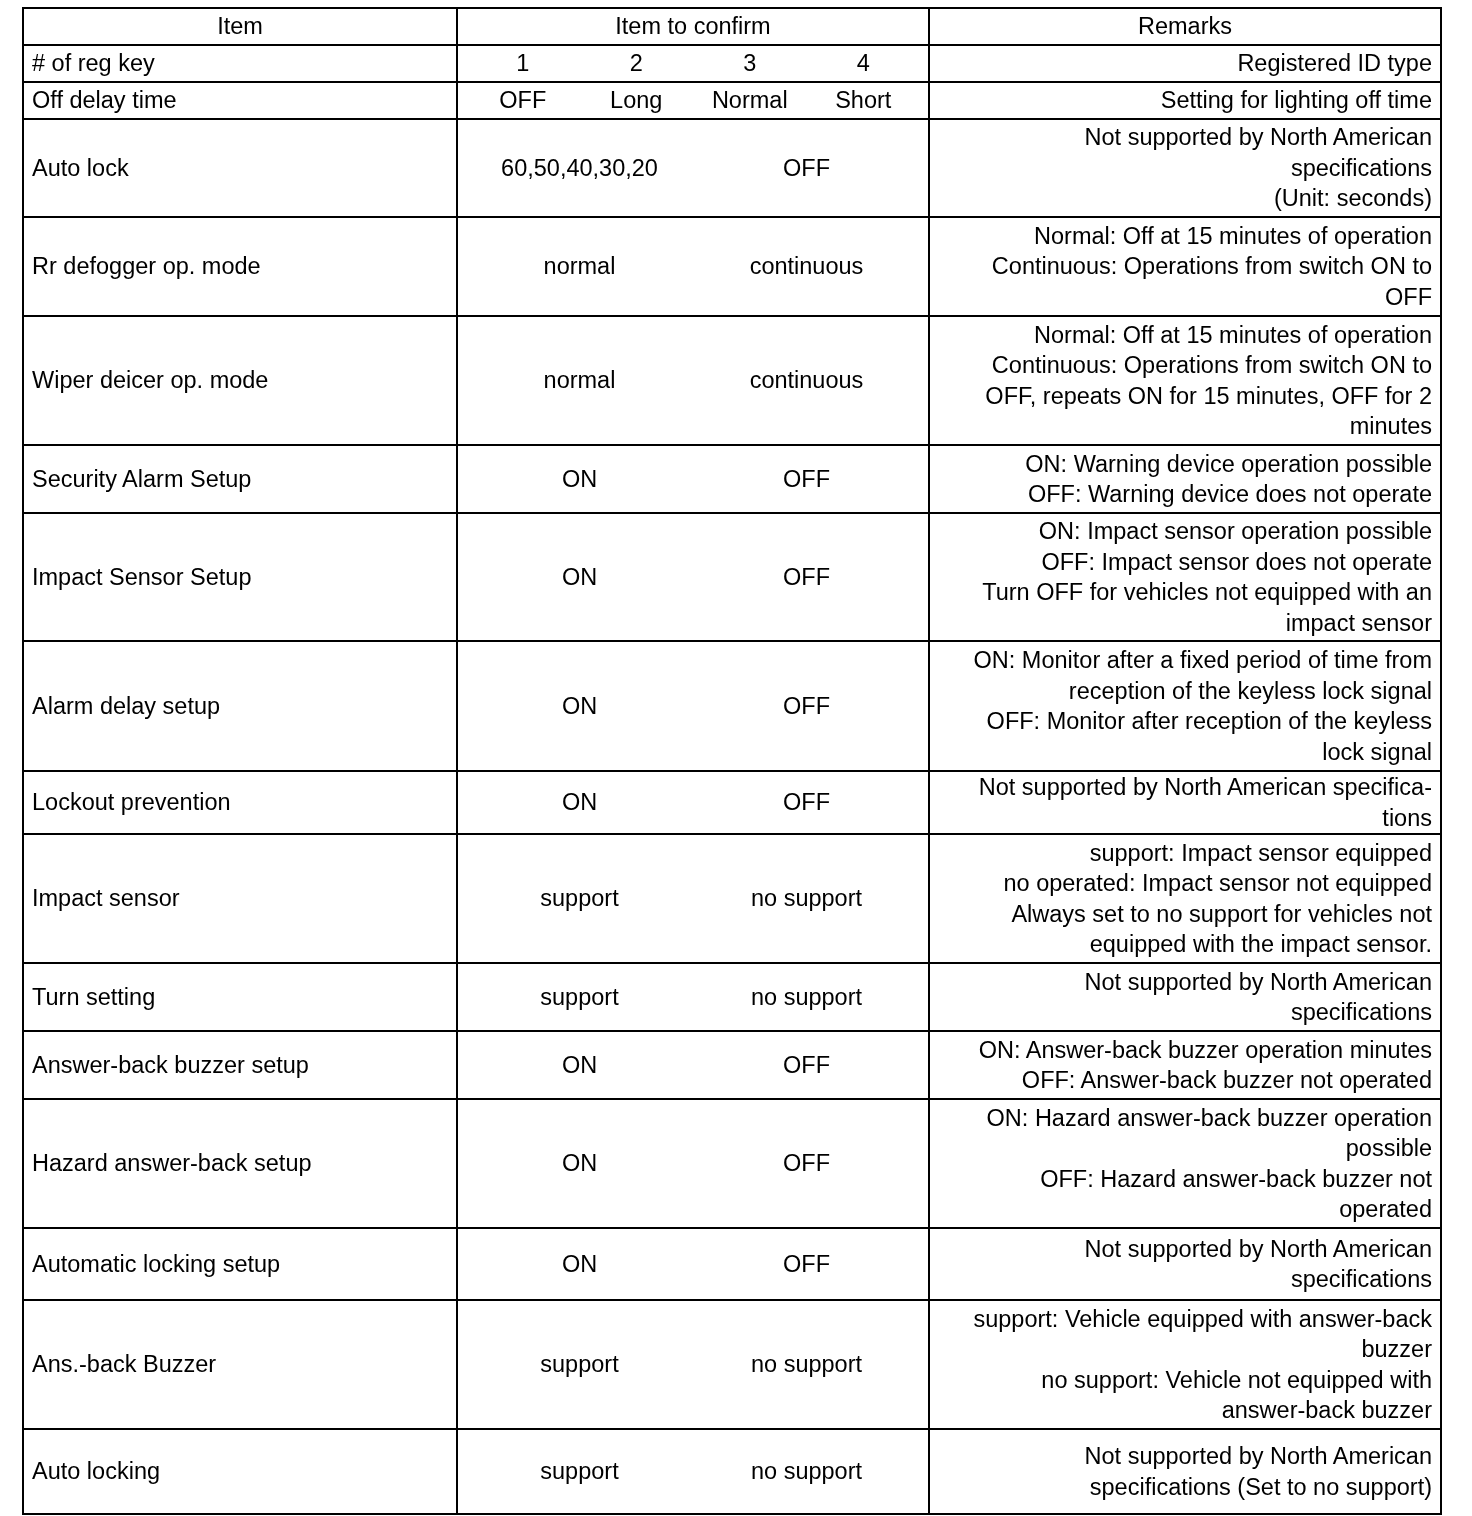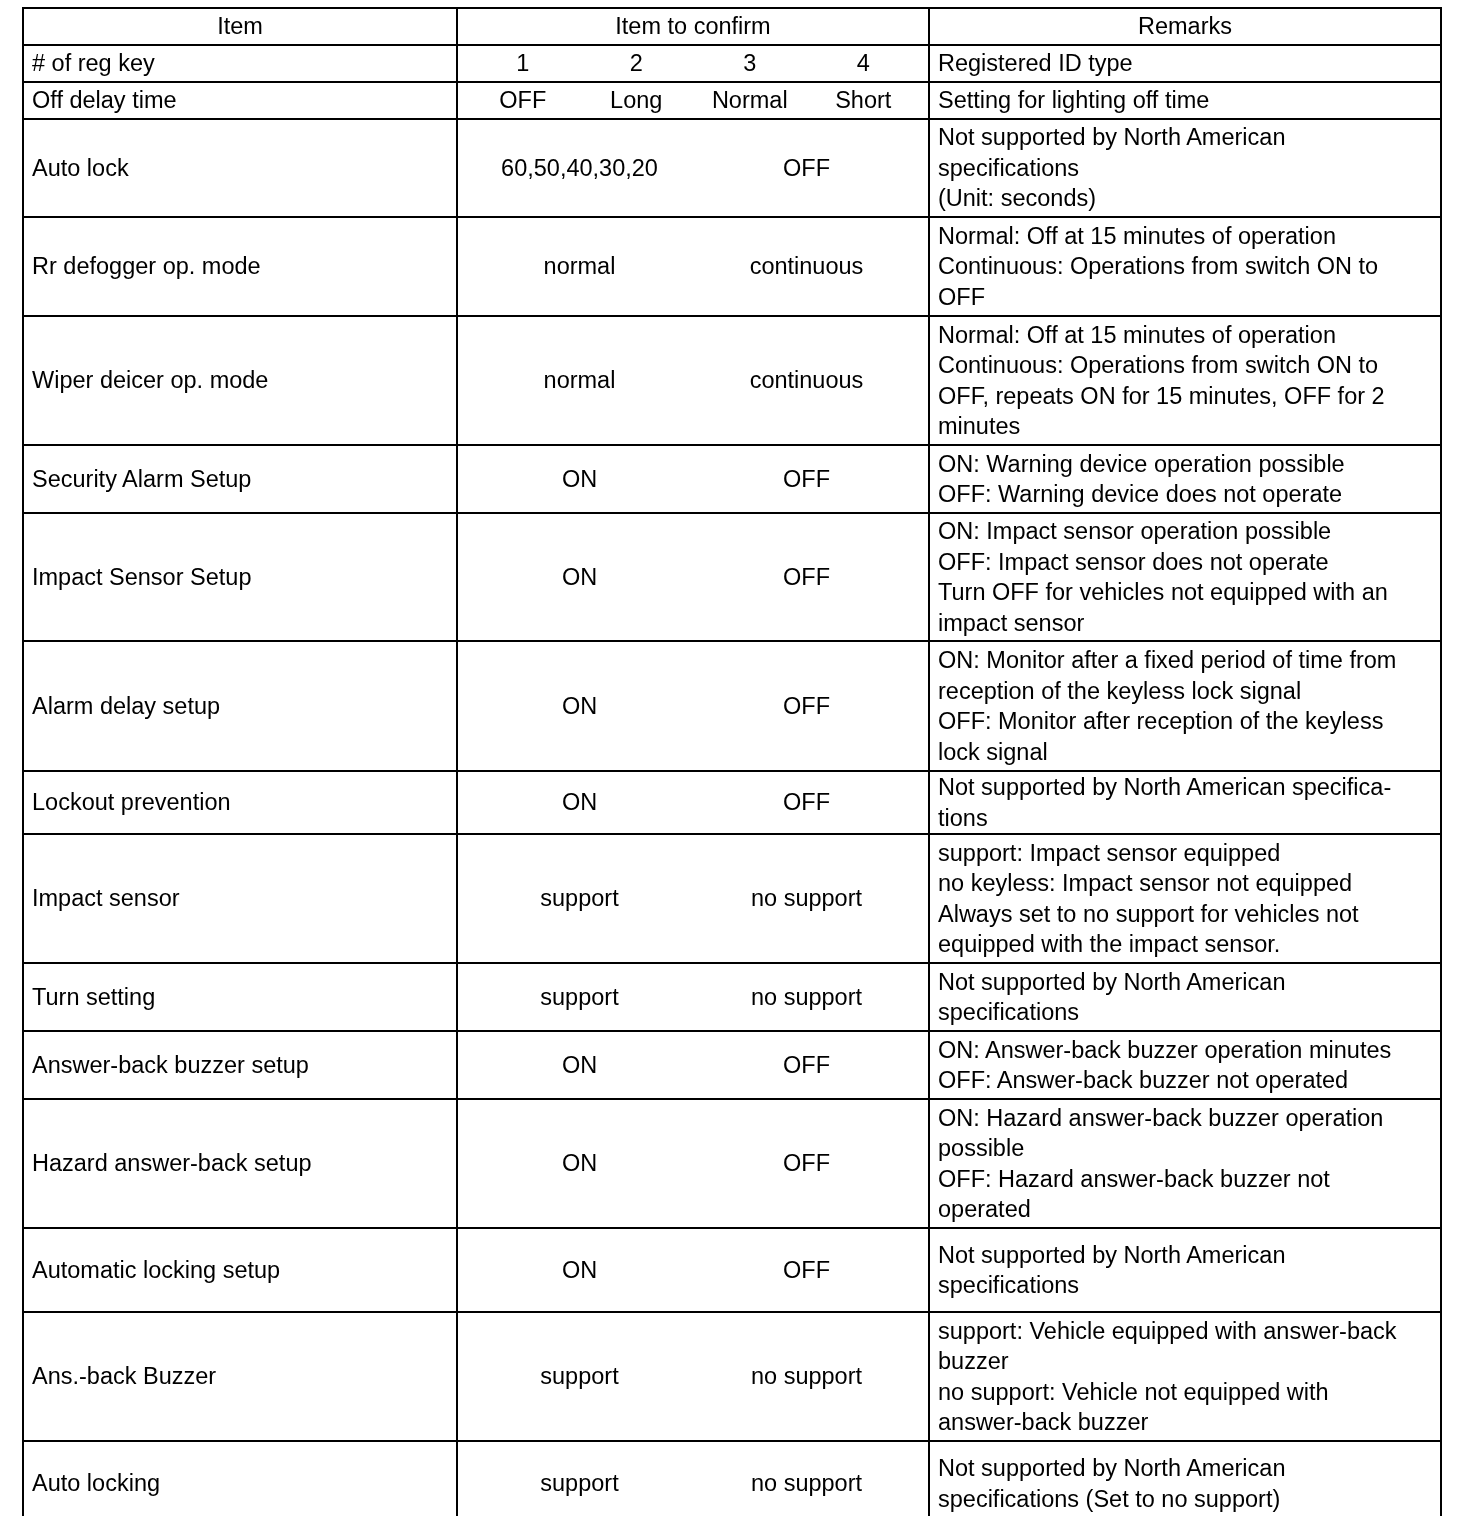--- a/index.html
+++ b/index.html
@@ -16,21 +16,21 @@
     border: 2.5px solid #000;
     padding: 0 8px;
     vertical-align: middle;
     overflow: hidden;
   }
   col.c-item { width: 434px; }
   col.c-confirm { width: 472px; }
   col.c-remarks { width: 512px; }
   td.item { text-align: left; padding-left: 12px; }
   td.center { text-align: center; }
-  td.remarks { text-align: left; padding: 0 6px; }
+  td.remarks { text-align: right; padding: 0 6px; }
   .split { display: flex; width: 100%; }
   .split > span { flex: 1; text-align: center; }
   .quad { display: flex; width: 100%; }
   .quad > span { flex: 1; text-align: center; }
   .remark-line { display: block; }
 </style>
 </head>
 <body>
 
 <table class="spec">
@@ -179,21 +179,21 @@
   <tr style="height: 129px;">
     <td class="item">Impact sensor</td>
     <td>
       <div class="split">
         <span>support</span>
         <span>no support</span>
       </div>
     </td>
     <td class="remarks">
           <span class="remark-line">support: Impact sensor equipped</span>
-          <span class="remark-line">no keyless: Impact sensor not equipped</span>
+          <span class="remark-line">no operated: Impact sensor not equipped</span>
           <span class="remark-line">Always set to no support for vehicles not</span>
           <span class="remark-line">equipped with the impact sensor.</span>
         </td>
   </tr>
 
   <tr style="height: 68px;">
     <td class="item">Turn setting</td>
     <td>
       <div class="split">
         <span>support</span>
@@ -229,21 +229,21 @@
       </div>
     </td>
     <td class="remarks">
           <span class="remark-line">ON: Hazard answer-back buzzer operation</span>
           <span class="remark-line">possible</span>
           <span class="remark-line">OFF: Hazard answer-back buzzer not</span>
           <span class="remark-line">operated</span>
         </td>
   </tr>
 
-  <tr style="height: 84px; padding-left: 44px;">
+  <tr style="height: 72px; padding-left: 44px;">
     <td class="item">Automatic locking setup</td>
     <td>
       <div class="split">
         <span>ON</span>
         <span>OFF</span>
       </div>
     </td>
     <td class="remarks">
           <span class="remark-line">Not supported by North American</span>
           <span class="remark-line">specifications</span>

